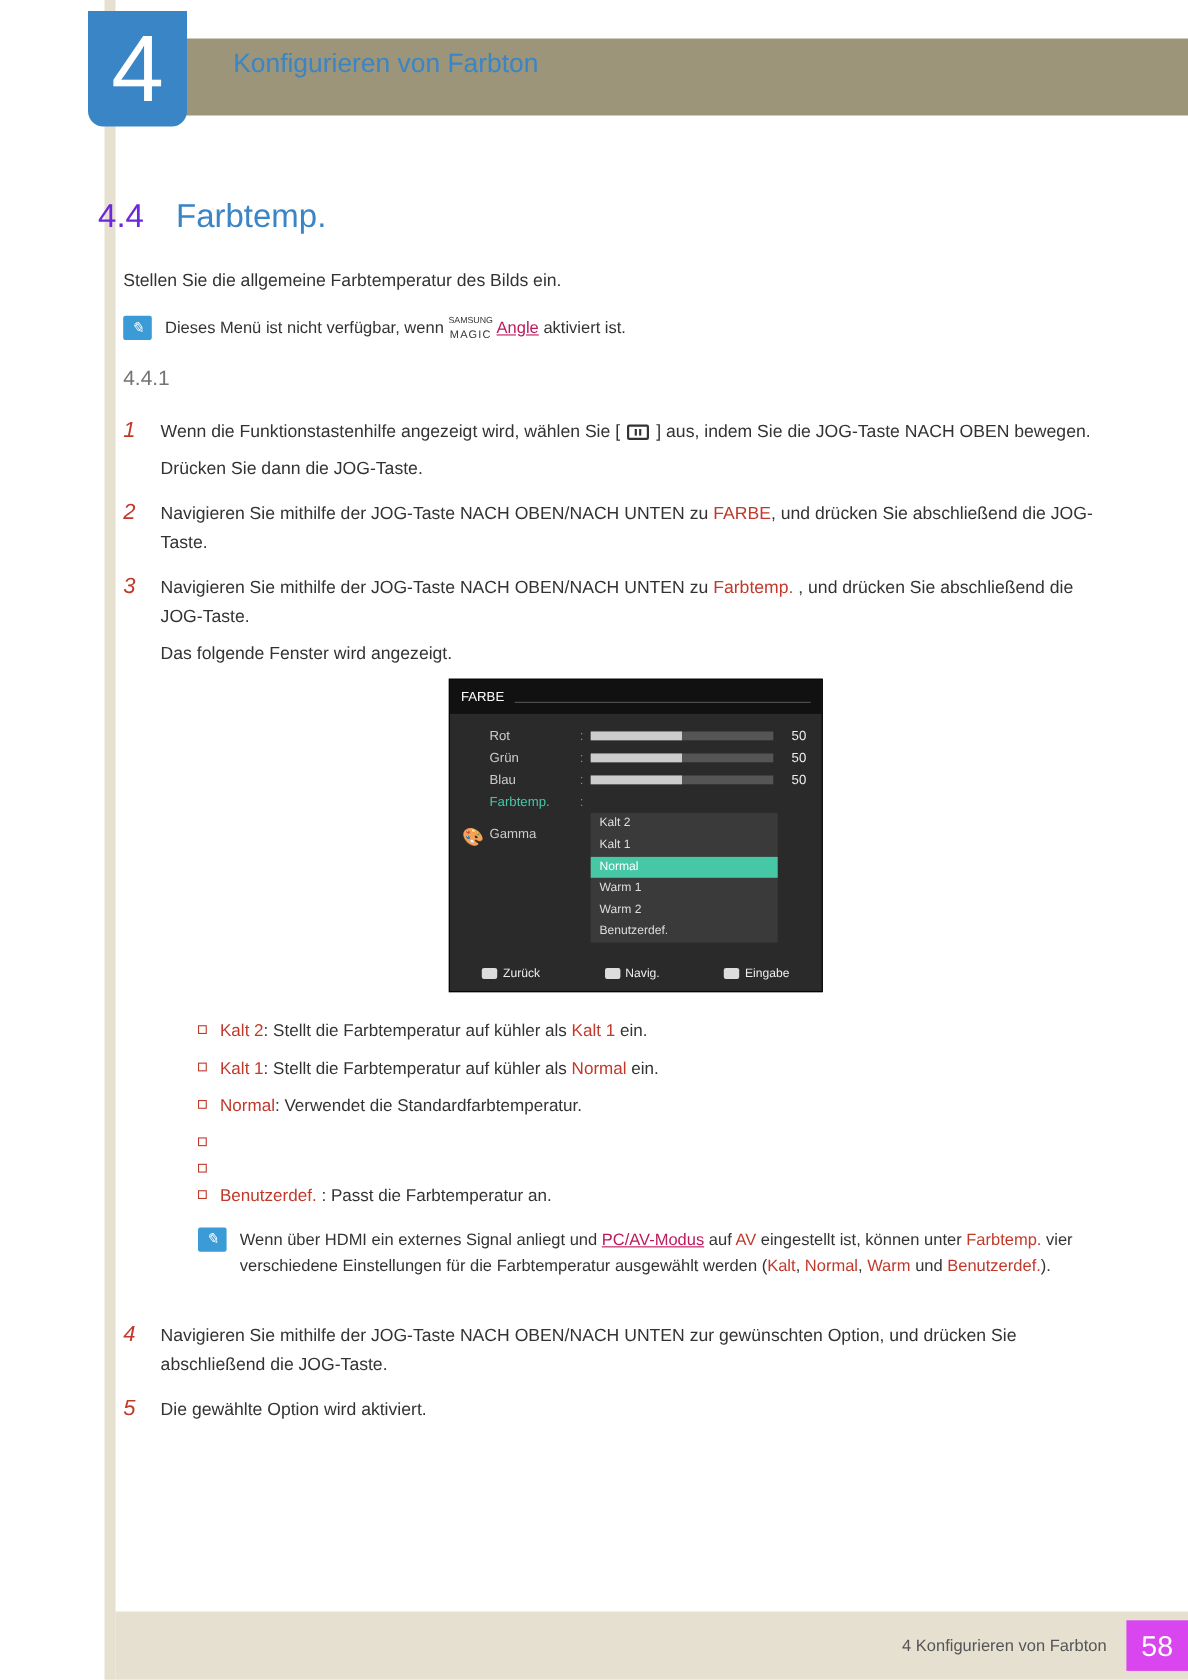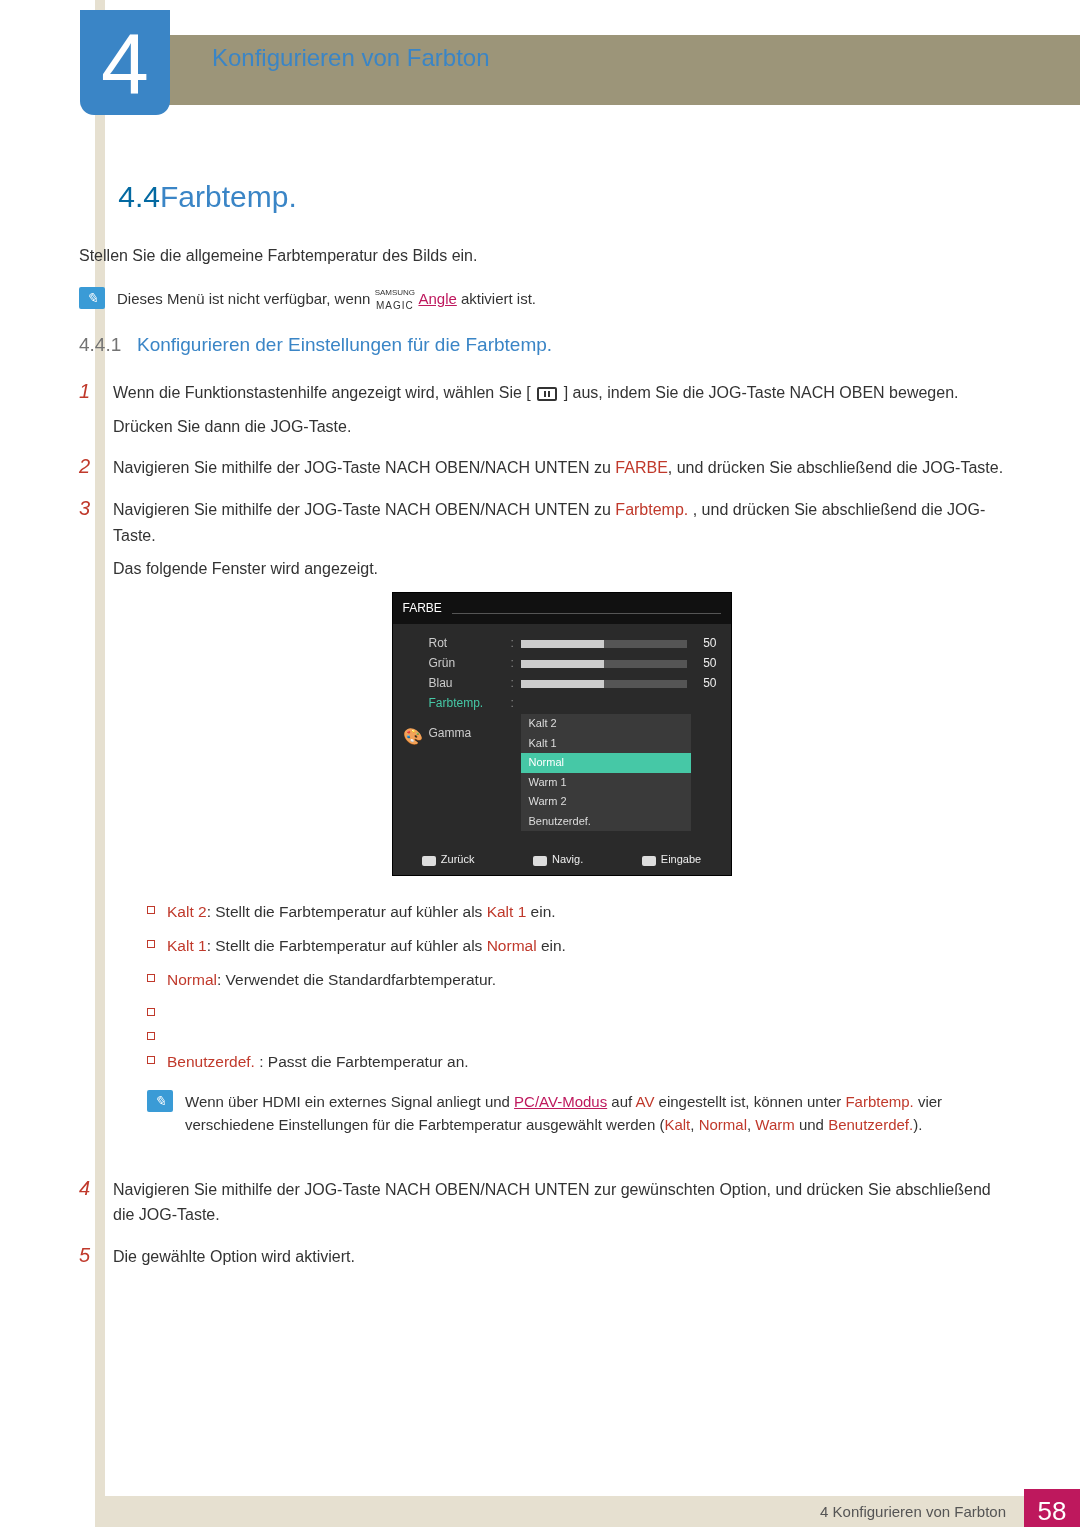--- a/index.html
+++ b/index.html
@@ -36,25 +36,25 @@
     left: 212px; top: 44px;
     color: #3a85c6; font-size: 24px; font-weight: 400;
   }
   .content {
     position: absolute;
     left: 0; right: 0; top: 180px;
     padding: 0 70px 0 0;
   }
   .sec-row { display: flex; align-items: baseline; margin-bottom: 30px; }
   .sec-num {
-    width: 160px; text-align: right; padding-left: 60px;
-    color: #0369a1; font-size: 30px;
+    width: 160px; text-align: center; padding-left: 60px;
+    color: #6d28d9; font-size: 30px;
   }
   .sec-title { color: #3a85c6; font-size: 30px; }
-  .body-col { margin-left: 79px; }
+  .body-col { margin-left: 112px; }
   .p { font-size: 16px; color: #333; line-height: 1.55; margin-bottom: 18px; }
   .note-row { display: flex; align-items: flex-start; gap: 12px; margin-bottom: 24px; }
   .note-icon {
     width: 26px; height: 22px; background: #3a9bd6;
     display: inline-flex; align-items: center; justify-content: center;
     color: #fff; font-style: italic; font-size: 14px; border-radius: 2px;
     flex: 0 0 26px;
   }
   .note-text { font-size: 15px; color: #333; line-height: 1.55; }
   .magic { font-size: 10px; letter-spacing: 1px; color: #333; vertical-align: baseline; text-align: center; }
@@ -114,28 +114,28 @@
     background:#ddd; margin-right:5px; vertical-align:middle;
     border-radius:2px;
   }
   .bullets { list-style: none; margin-left: 34px; margin-bottom: 16px; }
   .bullets li { display: flex; gap: 12px; margin-bottom: 10px; font-size: 15.5px; color: #333; line-height: 1.55; }
   .b-mark {
     width: 8px; height: 8px; border: 1px solid #c0392b; background: #fff;
     margin-top: 6px; flex: 0 0 8px;
   }
   .footer {
-    position: absolute; left: 105px; right: 0; bottom: 0; height: 31px;
+    position: absolute; left: 105px; right: 0; bottom: 0; height: 62px;
     background: #e6e0d0;
     display: flex; align-items: center; justify-content: flex-end;
     padding-right: 0;
   }
   .footer-text { color: #555; font-size: 15px; margin-right: 18px; }
   .page-num {
-    width: 56px; height: 46px; background: #be185d; color: #fff;
+    width: 56px; height: 46px; background: #d946ef; color: #fff;
     display: flex; align-items: center; justify-content: center;
     font-size: 26px;
   }
 </style>
 </head>
 <body>
 
 <div class="side-strip"></div>
 <div class="header-bar"></div>
 <div class="chapter-badge">
@@ -161,21 +161,20 @@
           <span class="magic-top">SAMSUNG</span>
           <span class="magic">MAGIC</span>
         </span>
         <span class="link-u">Angle</span>
         <span> aktiviert ist.</span>
       </div>
     </div>
 
     <div class="subsec-row">
       <div class="subsec-num">4.4.1</div>
-      <div class="subsec-title">Konfigurieren der Einstellungen für die Farbtemp.</div>
     </div>
 
     <ol class="ol">
       <li>
         <span class="ol-num">1</span>
         <div class="ol-body">
           <span>Wenn die Funktionstastenhilfe angezeigt wird, wählen Sie [</span>
           <span class="jog-icon"></span>
           <span>] aus, indem Sie die JOG-Taste NACH OBEN bewegen.</span>
           <div class="sub">Drücken Sie dann die JOG-Taste.</div>

